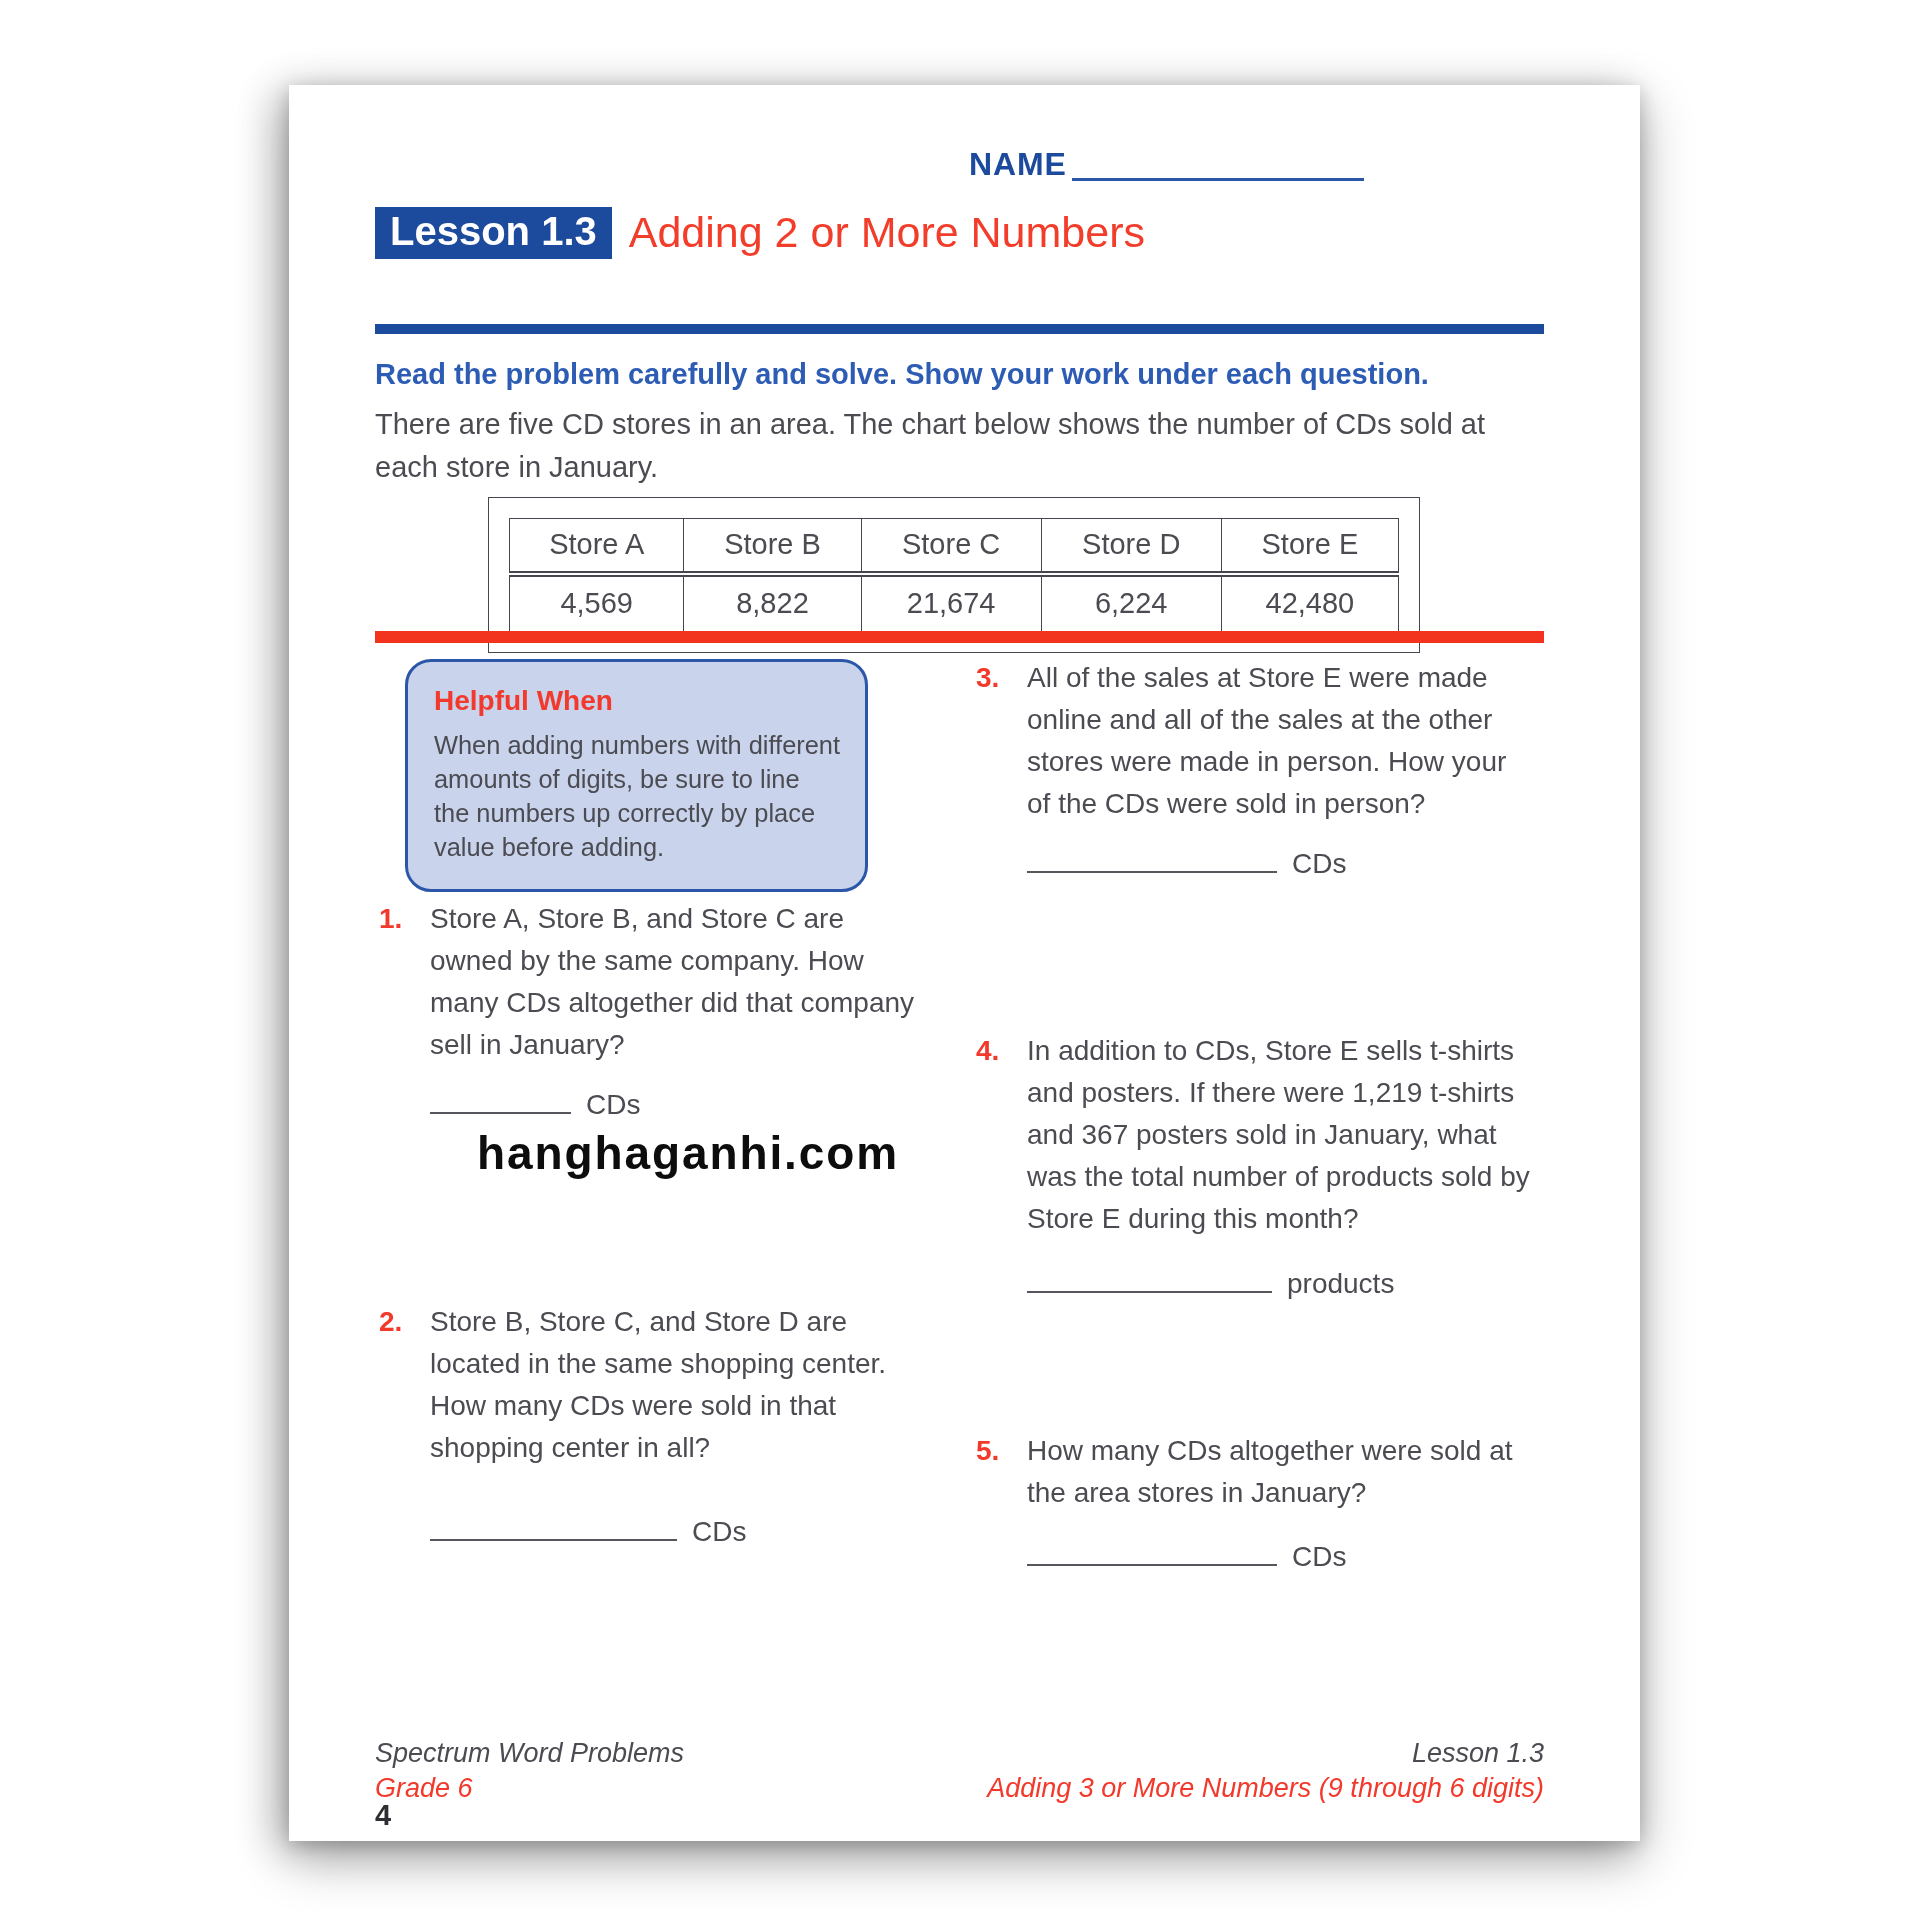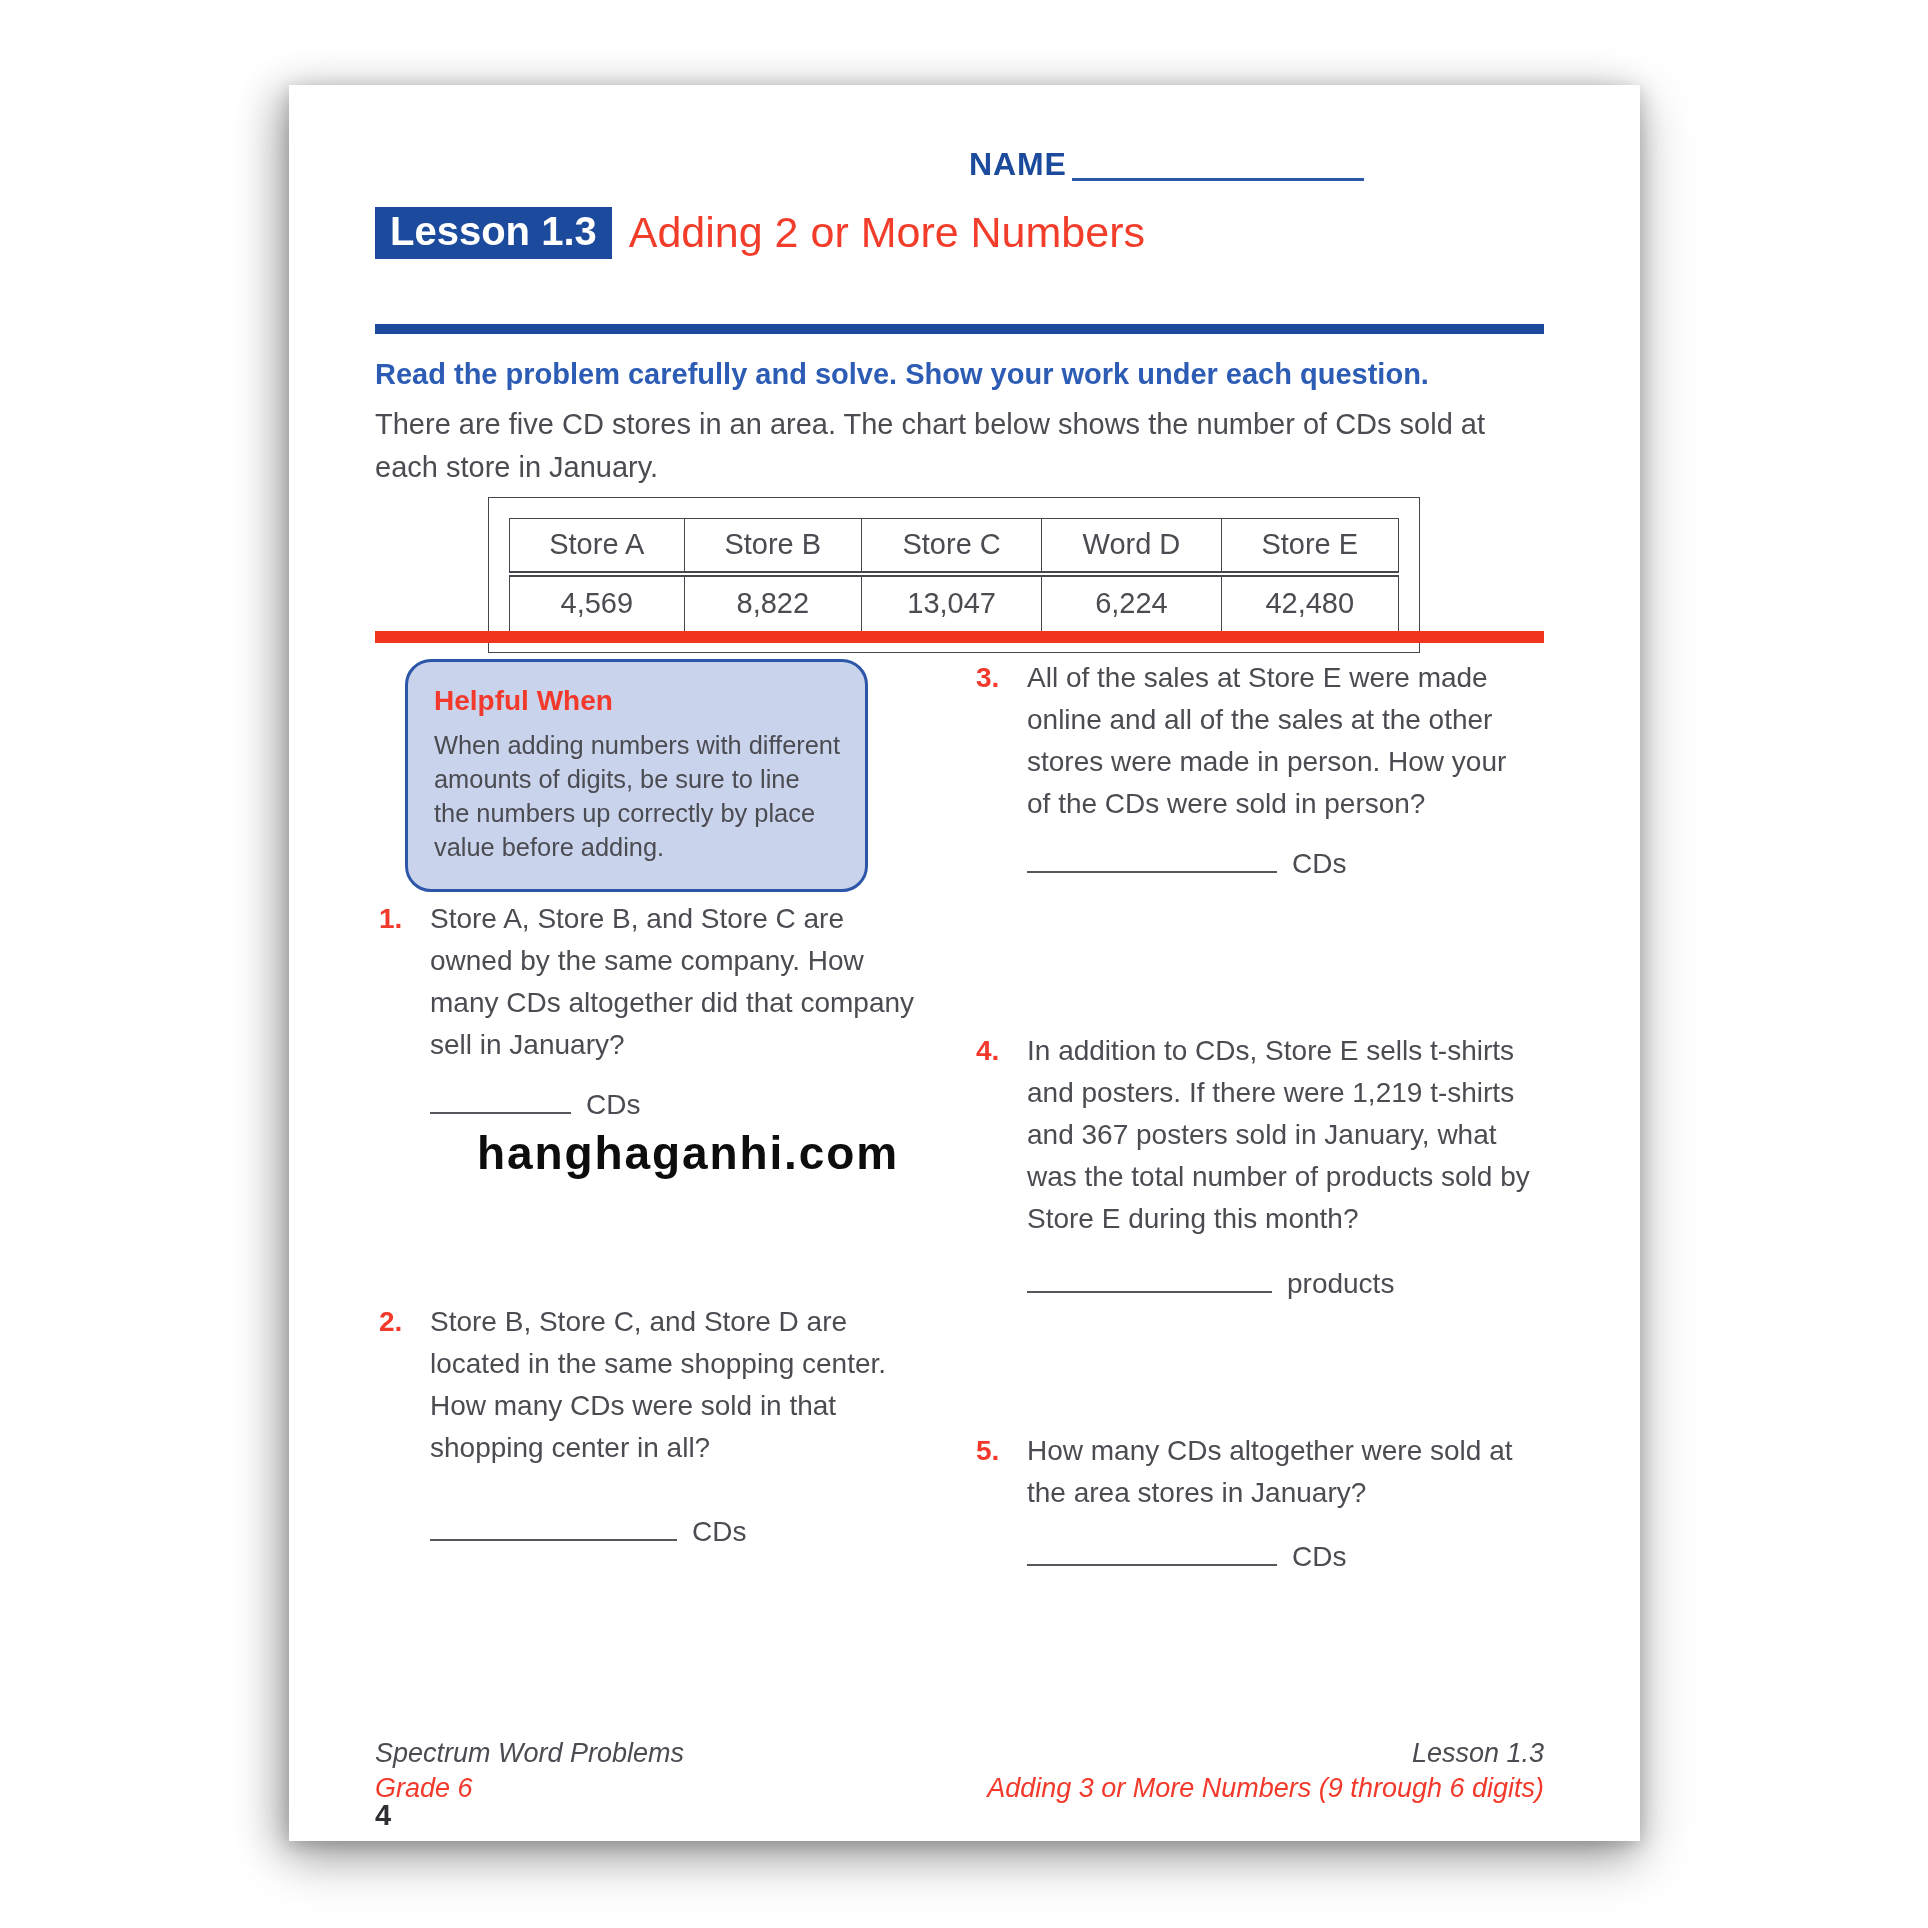--- a/index.html
+++ b/index.html
@@ -114,27 +114,27 @@
 
   <div class="intro">There are five CD stores in an area. The chart below shows the number of CDs sold at each store in January.</div>
 
   <div class="table-wrap">
     <table class="stores">
       <tbody>
         <tr>
           <th>Store A</th>
           <th>Store B</th>
           <th>Store C</th>
-          <th>Word D</th>
+          <th>Store D</th>
           <th>Store E</th>
         </tr>
         <tr>
           <td>4,569</td>
           <td>8,822</td>
-          <td>13,047</td>
+          <td>21,674</td>
           <td>6,224</td>
           <td>42,480</td>
         </tr>
       </tbody>
     </table>
   </div>
 
   <div class="rule-red"></div>
 
   <div class="problems">

